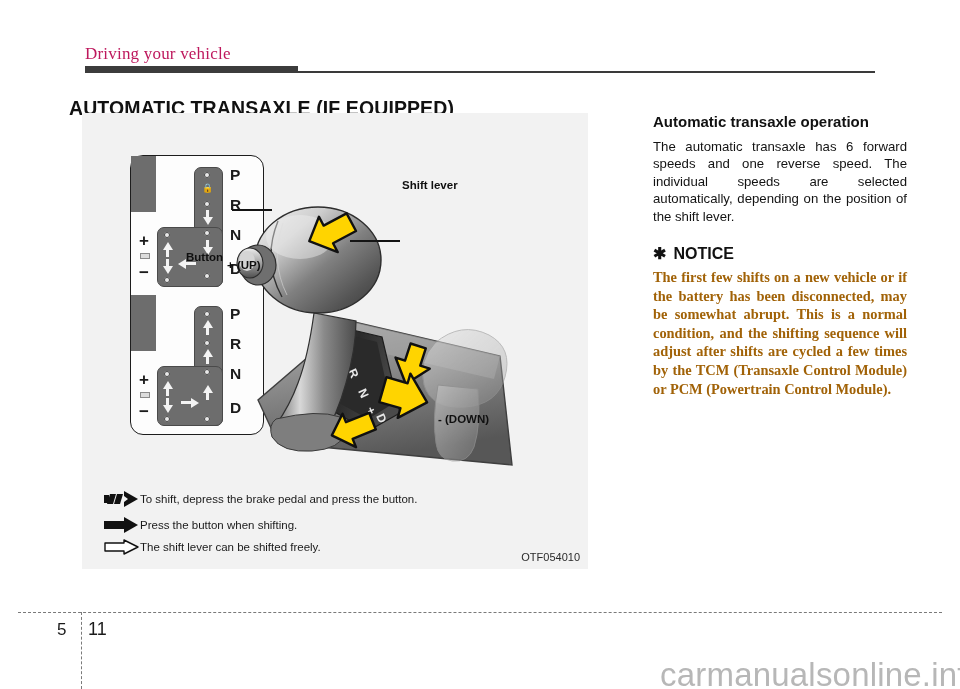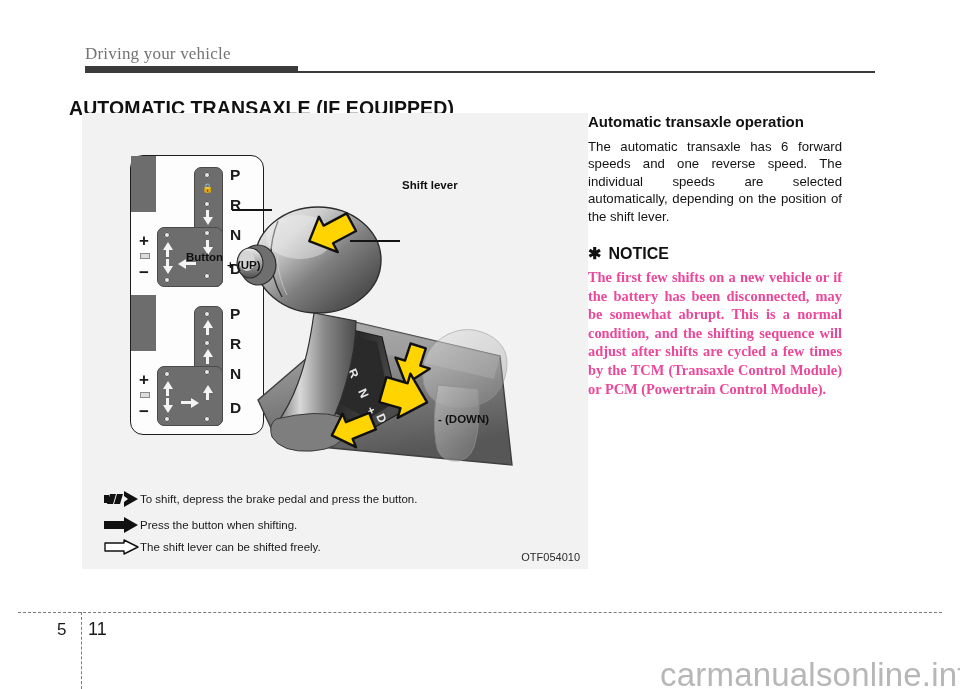--- a/index.html
+++ b/index.html
@@ -15,21 +15,21 @@
     overflow: hidden;
   }
 
   
   #running-header {
     position: absolute;
     left: 85px;
     top: 44px;
     font-family: "Liberation Serif", serif;
     font-size: 17px;
-    color: #737373;
+    color: #be185d;
     letter-spacing: .2px;
   }
   #header-rule-thin {
     position: absolute;
     left: 85px;
     top: 71px;
     width: 790px;
     height: 1.5px;
     background: #3a3a3a;
   }
@@ -182,21 +182,21 @@
     position: absolute;
     right: 8px;
     bottom: 6px;
     font-size: 11px;
     color: #2b2b2b;
   }
 
   
   #right-column {
     position: absolute;
-    left: 588px;
+    left: 653px;
     top: 113px;
     width: 254px;
   }
   #op-heading {
     font-size: 15px;
     font-weight: bold;
     color: #111;
     margin: 0 0 8px 0;
   }
   #op-body {
@@ -214,21 +214,21 @@
     display: flex;
     align-items: baseline;
     gap: 7px;
   }
   #notice-star { font-size: 16px; }
   #notice-body {
     font-family: "Liberation Serif", serif;
     font-weight: bold;
     font-size: 14.4px;
     line-height: 18.6px;
-    color: #ec4899;
+    color: #a16207;
     text-align: justify;
     margin: 0;
   }
 
   
   #footer-rule {
     position: absolute;
     left: 18px;
     top: 612px;
     width: 924px;

